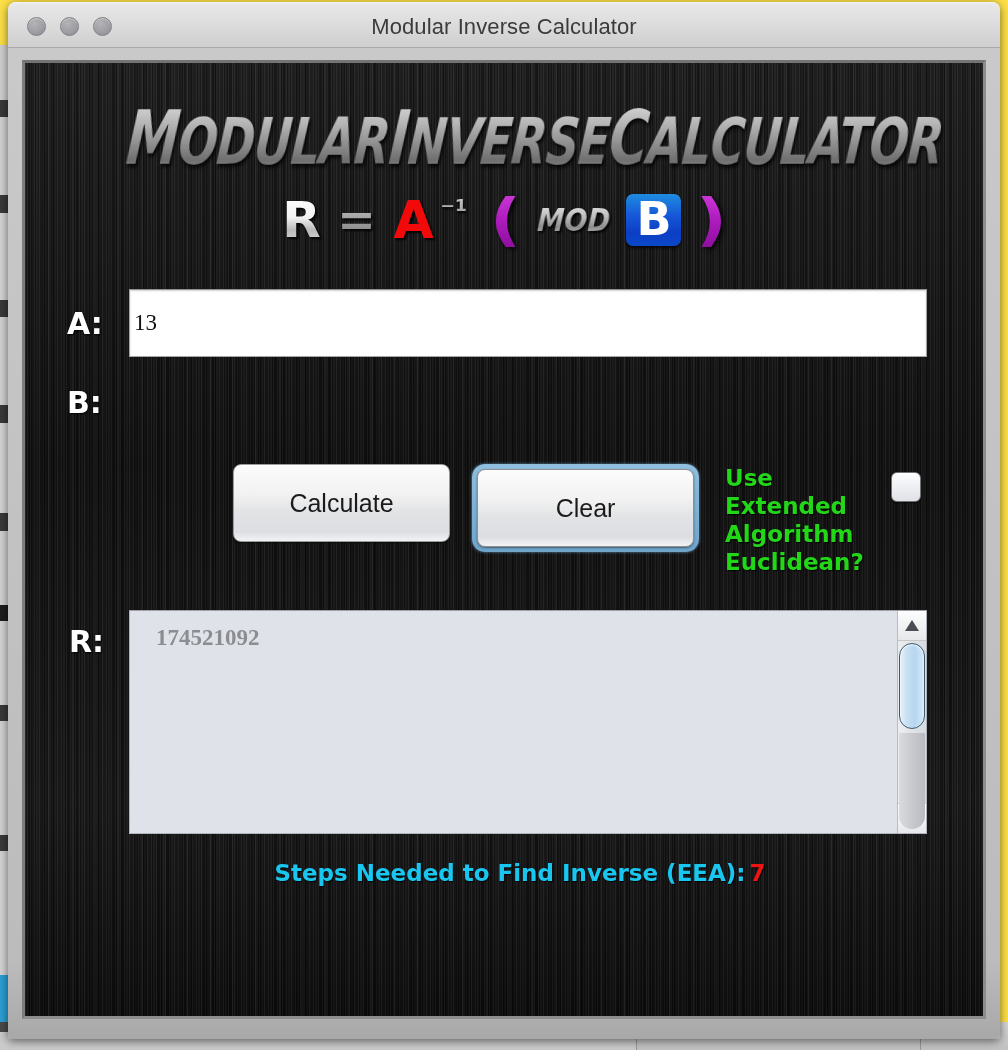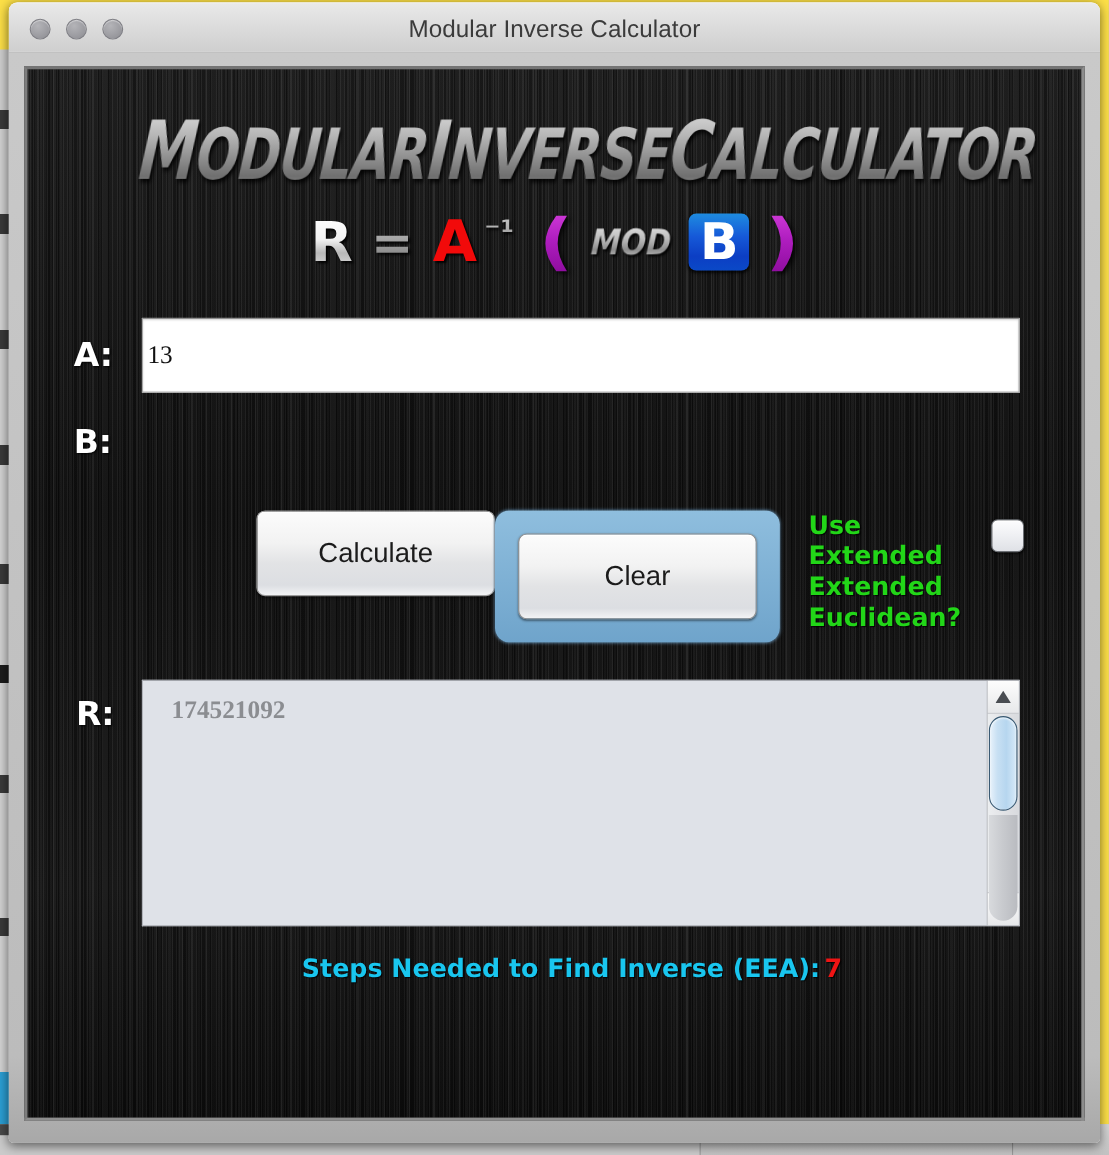--- a/index.html
+++ b/index.html
@@ -212,21 +212,22 @@
     width:217px; height:78px;
     border-radius:8px;
     border:1px solid #9b9b9b;
     background:linear-gradient(to bottom,#fcfcfc 0%,#f2f2f2 38%,#e2e3e5 62%,#dcdee2 88%,#f2f3f5 100%);
     box-shadow:0 1px 2px rgba(0,0,0,0.45), inset 0 1px 0 #ffffff;
     font-family:"Liberation Sans", sans-serif;
     font-size:25px; color:#1b1b1b;
     cursor:pointer;
   }
   .focus-wrap {
-    padding:21px;
+    margin-left:22px;
+    padding:5px;
     border-radius:13px;
     background:linear-gradient(to bottom,#8fbede,#6fa4cb);
     box-shadow:0 0 3px rgba(110,160,200,0.85);
   }
   .focus-wrap .aqua-btn { margin:0; border-color:#8f8f8f; }
 
   #checkbox-group {
     margin-left:26px; display:flex; align-items:flex-start; gap:16px;
   }
   #eea-label {
@@ -356,21 +357,21 @@
         <div class="field-row" id="row-b">
           <div class="field-label">B:</div>
         </div>
 
         <div id="row-buttons">
           <button class="aqua-btn">Calculate</button>
           <div class="focus-wrap">
             <button class="aqua-btn">Clear</button>
           </div>
           <div id="checkbox-group">
-            <div id="eea-label"><span>Use Extended</span><br><span>Extended</span><br><span>Euclidean?</span></div>
+            <div id="eea-label"><span>Use Extended</span><br><span>Algorithm</span><br><span>Euclidean?</span></div>
             <div id="eea-checkbox"></div>
           </div>
         </div>
 
         <div id="row-result">
           <div id="result-label">R:</div>
           <div id="result-box">
             <div id="result-text">174521092</div>
             <div id="scrollbar">
               <div class="sb-arrow up">

